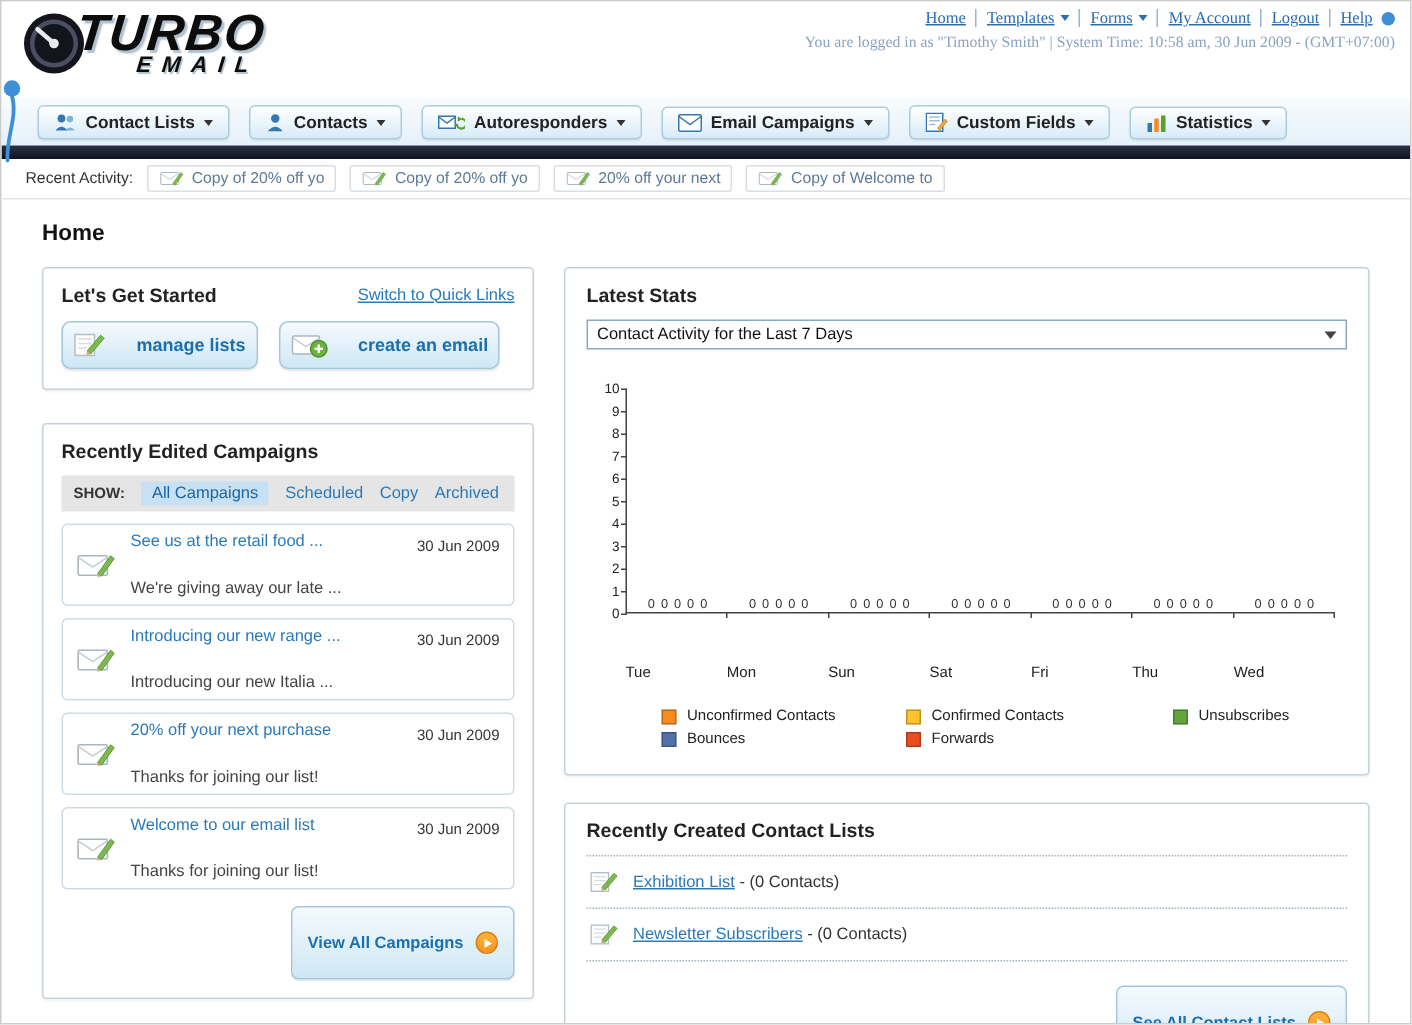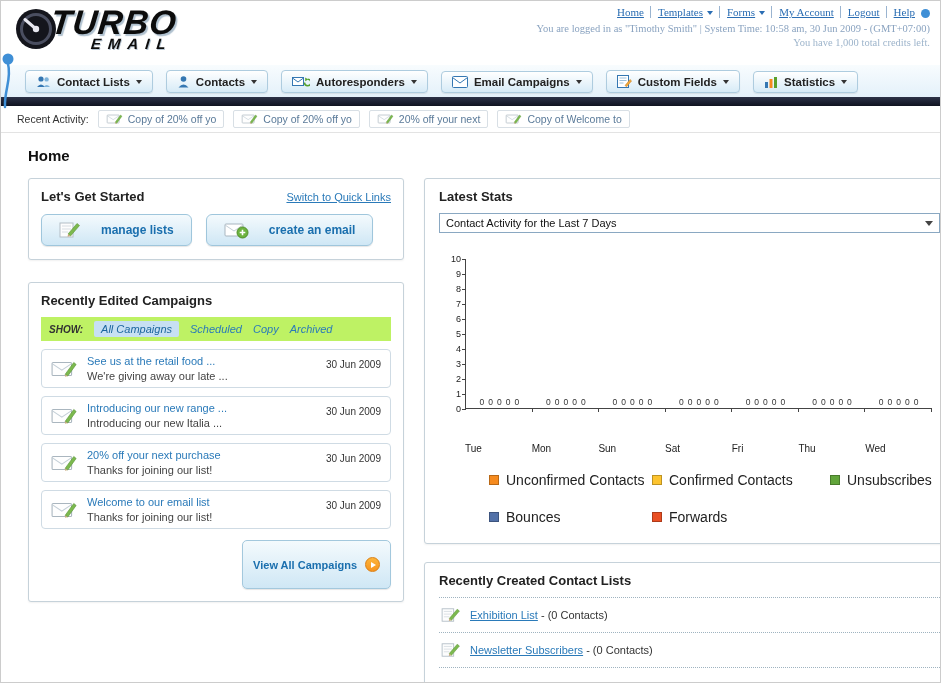--- a/index.html
+++ b/index.html
@@ -46,48 +46,48 @@
   .activity { display:flex; align-items:center; height:27px; padding-left:16px; gap:9px;
               background:#fff; border-bottom:1px solid #e3e3e3; font-size:10.5px; color:#333; }
   .ra-chip { display:inline-flex; align-items:center; gap:5px; padding:2px 7px;
              border:1px solid #d8dfe5; border-radius:2px; color:#5a7a99; cursor:pointer;
              background:#fff; white-space:nowrap; }
 
   
   .content { padding:8px 27px 0 27px; }
   .page-title { font-size:15px; font-weight:bold; color:#111; margin:6px 0 14px 0; }
   .columns { display:flex; gap:20px; align-items:flex-start; }
-  .col-left { width:376px; flex:none; }
+  .col-left { width:328px; flex:none; }
   .col-right { flex:1; }
   .panel { background:#fff; border:1px solid #c6d2da; border-radius:3px;
            box-shadow:0 1px 2px rgba(0,0,0,0.06); }
   .panel-title { font-size:13px; font-weight:bold; color:#222; }
 
   
   .gs-panel { padding:10px 12px 13px 12px; margin-bottom:22px; }
   .gs-head { display:flex; justify-content:space-between; align-items:center; }
   .link-blue { color:#2a7ab9; font-size:11px; text-decoration:underline; cursor:pointer; }
   .gs-buttons { display:flex; gap:14px; margin-top:10px; }
-  .btn-big { display:inline-flex; align-items:center; gap:20px; padding:6px 17px;
+  .btn-big { display:inline-flex; align-items:center; gap:20px; padding:6px 7px;
              background:linear-gradient(#f4fafd,#cfe7f5); border:1px solid #9fc6dc;
              border-radius:6px; font-size:12px; font-weight:bold; color:#1a6fae;
              box-shadow:0 1px 1px rgba(0,0,0,0.1); cursor:pointer; }
 
   
   .camp-panel { padding:10px 12px 12px 12px; }
-  .show-bar { margin-top:9px; background:#bef264; padding:4px 8px; display:flex;
-              align-items:center; gap:11px; font-size:11px;font-style:italic; }
+  .show-bar { margin-top:9px; background:#e5e5e5; padding:4px 8px; display:flex;
+              align-items:center; gap:11px; font-size:11px; }
   .show-label { font-size:10px; font-weight:bold; color:#333; }
   .show-tab { color:#2a7ab9; cursor:pointer; }
   .show-tab.active { background:#c7e0f3; padding:2px 7px; border-radius:2px; color:#1b659e; }
   .camp-item { margin-top:8px; border:1px solid #cfdbe4; border-radius:4px; padding:5px 9px;
                display:flex; gap:10px; align-items:center; min-height:38px; }
   .camp-text { flex:1; }
   .camp-title { font-size:11px; color:#2a7ab9; cursor:pointer; }
-  .camp-sub { font-size:11px; color:#444; margin-top:3px; }
+  .camp-sub { font-size:11px; color:#444; margin-top:19px; }
   .camp-date { font-size:10px; color:#333; align-self:flex-start; margin-top:4px;text-align:right; }
   .view-all-row { margin-top:11px; display:flex; justify-content:flex-end; }
   .btn-small { display:inline-flex; align-items:center; gap:8px; padding:16px 10px;
                background:linear-gradient(#f4fafd,#cfe7f5); border:1px solid #a3c8dd;
                border-radius:5px; font-size:11px; font-weight:bold; color:#1a6fae;
                box-shadow:0 1px 1px rgba(0,0,0,0.1); cursor:pointer; }
   .arrow-circle { width:15px; height:15px; border-radius:50%;
                   background:linear-gradient(#fcb53b,#f7941e); border:1px solid #db7f12;
                   display:flex; align-items:center; justify-content:center; }
   .arrow-circle::after { content:""; border-left:5px solid #fff;
@@ -110,21 +110,21 @@
   .ytick-dash { position:absolute; left:-4px; width:4px; height:1px; background:#444; }
   .chart-groups { position:absolute; left:0; right:0; top:0; bottom:0; display:flex; }
   .chart-group { flex:1; position:relative; }
   .chart-group::after { content:""; position:absolute; right:0; bottom:-4px; width:1px;
                         height:4px; background:#444; }
   .chart-zeros { position:absolute; bottom:1px; left:0; right:0; display:flex;
                  justify-content:center; gap:4px; font-size:8.5px; color:#333; }
   .chart-cats { display:flex; margin-left:18px; padding-top:6px; }
   .chart-cat { flex:1; text-align:left; font-size:10px; color:#222;margin-top:28px; }
   .legend { margin:18px 0 2px 42px; display:grid; grid-template-columns:163px 178px auto;
-            row-gap:21px; font-size:14px; color:#222; }
+            row-gap:4px; font-size:10px; color:#222; }
   .legend-item { display:flex; align-items:center; gap:7px; }
   .legend-swatch { width:10px; height:10px; border:1px solid rgba(0,0,0,0.25); flex:none; }
 
   
   .cl-panel { padding:10px 14px 14px 14px; }
   .cl-title { padding-bottom:9px; border-bottom:1px dotted #9fb3c0; }
   .cl-item { display:flex; align-items:center; gap:9px; padding:9px 2px;
              border-bottom:1px dotted #9fb3c0; font-size:11px; }
   .cl-link { color:#2a7ab9; text-decoration:underline; cursor:pointer; }
   .cl-suffix { color:#333; }
@@ -152,21 +152,20 @@
     <svg class="annot-left" width="16" height="58" viewBox="0 0 16 58">
       <circle cx="7" cy="6" r="5.5" fill="#3f8fd6"></circle>
       <path d="M7,11 C11,25 3,38 4,54" stroke="#3f8fd6" stroke-width="2.5" fill="none" stroke-linecap="round"></path>
     </svg>
 
     <div class="top-right">
       <div class="top-links">
         <span class="top-link">Home</span><span class="top-link has-dd">Templates</span><span class="top-link has-dd">Forms</span><span class="top-link">My Account</span><span class="top-link">Logout</span><span class="top-link">Help</span><span class="edge-dot"></span>
       </div>
       <div class="login-line">You are logged in as "Timothy Smith" | System Time: 10:58 am, 30 Jun 2009 - (GMT+07:00)</div>
-      <div class="credits-line">You have 1,000 total credits left.</div>
     </div>
   </div>
 
   <div class="navrow">
     <div class="tab">
       <svg width="15" height="13" viewBox="0 0 15 13">
           <circle cx="5" cy="4" r="2.6" fill="#3577b2"></circle>
           <path d="M1,12 q4,-5 8,0 Z" fill="#3577b2"></path>
           <circle cx="10.6" cy="4.4" r="2.2" fill="#7fb3da"></circle>
           <path d="M7.6,12 q3,-4 6.4,0 Z" fill="#7fb3da"></path>

